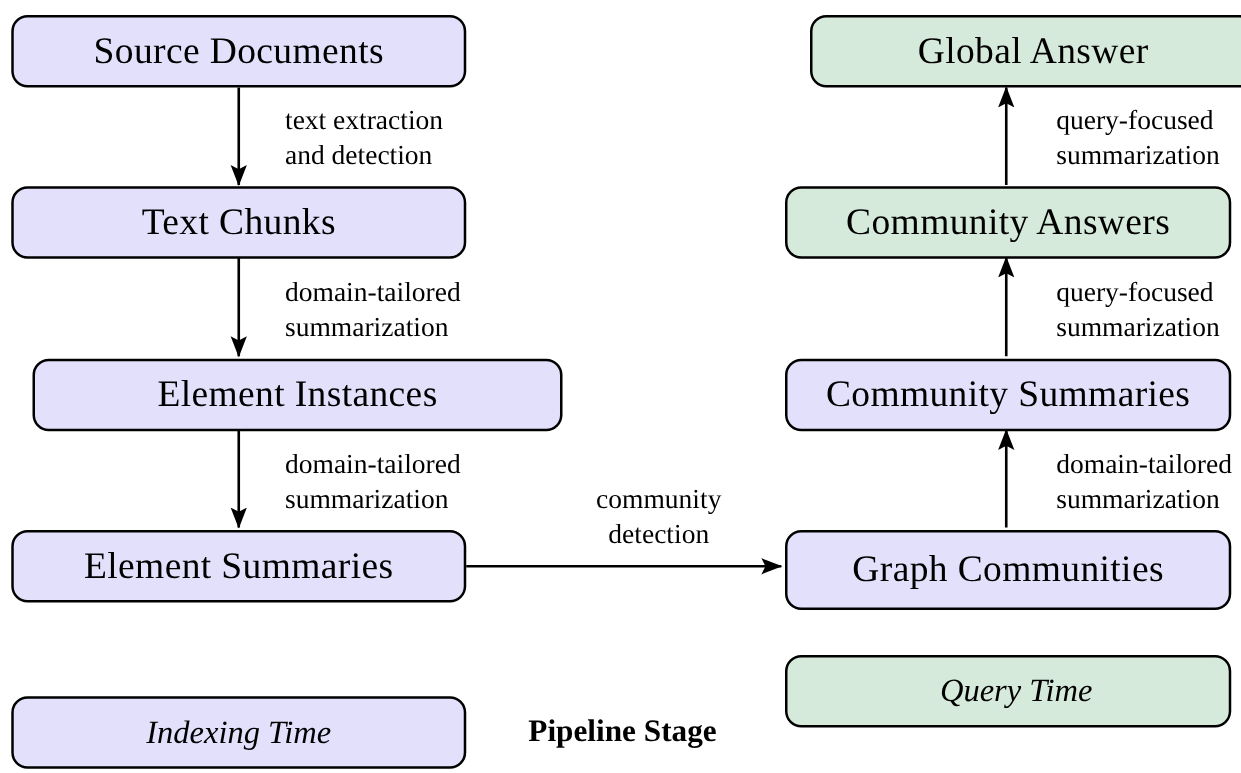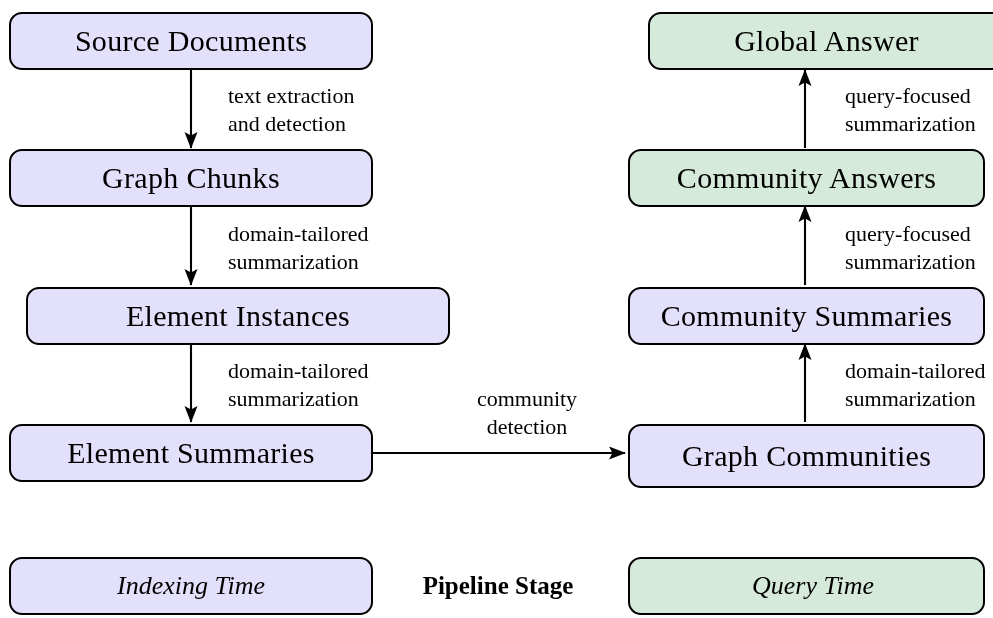--- a/index.html
+++ b/index.html
@@ -100,21 +100,21 @@
     <line x1="805" y1="422" x2="805" y2="344" stroke="#000000" stroke-width="2.1" marker-end="url(#arrowhead)"></line>
     <line x1="805" y1="285" x2="805" y2="206" stroke="#000000" stroke-width="2.1" marker-end="url(#arrowhead)"></line>
     <line x1="805" y1="148" x2="805" y2="70" stroke="#000000" stroke-width="2.1" marker-end="url(#arrowhead)"></line>
   </svg>
 
   <div class="node index" style="left:9px; top:12px; width:364px; height:58px;">
     <span class="node-label">Source Documents</span>
   </div>
 
   <div class="node index" style="left:9px; top:149px; width:364px; height:58px;">
-    <span class="node-label">Graph Chunks</span>
+    <span class="node-label">Text Chunks</span>
   </div>
 
   <div class="node index" style="left:26px; top:287px; width:424px; height:58px;">
     <span class="node-label">Element Instances</span>
   </div>
 
   <div class="node index" style="left:9px; top:424px; width:364px; height:58px;">
     <span class="node-label">Element Summaries</span>
   </div>
 
@@ -170,17 +170,17 @@
   </div>
 
   <div class="legend-box index" style="left:9px; top:557px; width:364px; height:58px;">
     <span>Indexing Time</span>
   </div>
 
   <div class="legend-center" style="left:400px; top:572px; width:196px;">
     <span>Pipeline Stage</span>
   </div>
 
-  <div class="legend-box query" style="left:628px; top:557px; width:357px; height:58px;padding-left:13px;">
+  <div class="legend-box query" style="left:628px; top:524px; width:357px; height:58px;padding-left:13px;">
     <span>Query Time</span>
   </div>
 
 </div>
 
 </body></html>

